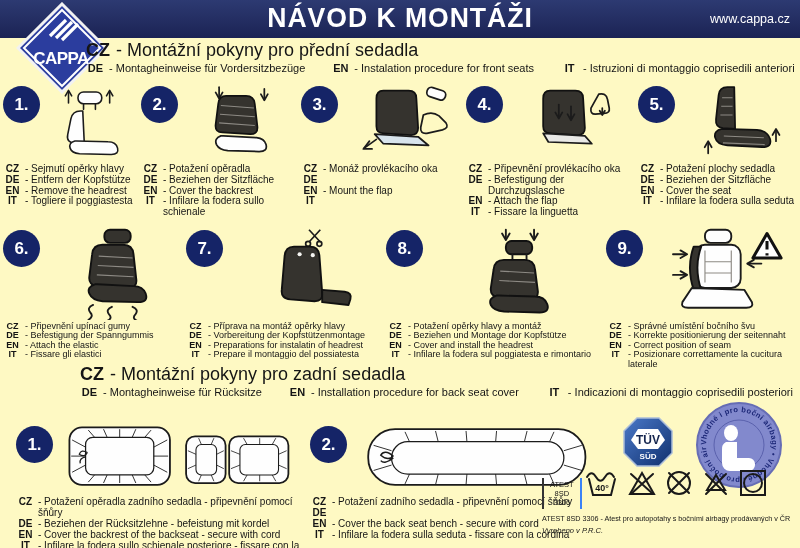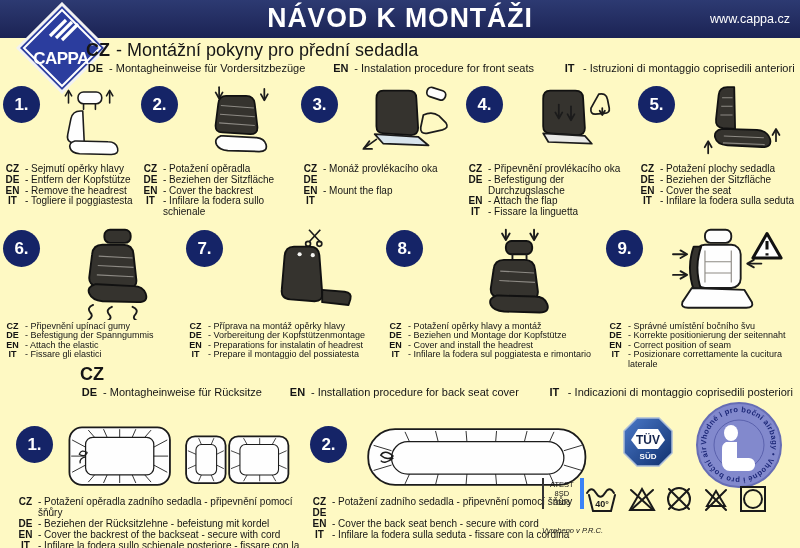--- a/index.html
+++ b/index.html
@@ -44,23 +44,23 @@
   .bstep{position:absolute;}
   .bstep1{left:16px;top:422px;width:296px;}
   .bstep2{left:310px;top:422px;width:302px;}
   .bstep .step-head{height:70px;}
   .bstep .cap{font-size:10px;line-height:11px;}
   .bstep .caps{margin-top:4px;}
   
   .footer{position:absolute;left:540px;top:408px;width:260px;height:140px;}
   .tuv{position:absolute;left:82px;top:8px;width:52px;height:52px;}
   .airbag-badge{position:absolute;left:154px;top:-8px;width:90px;height:90px;}
-  .atest-box{position:absolute;left:2px;top:70px;border-left:2px solid #333;border-right:4px solid #3b82f6;
+  .atest-box{position:absolute;left:2px;top:70px;border-left:2px solid #333;border-right:2px solid #3b82f6;
              padding:2px 6px;font-size:7.5px;line-height:9px;text-align:center;}
-  .symbols{position:absolute;left:44px;top:76px;display:flex;gap:7px;align-items:center;}
+  .symbols{position:absolute;left:44px;top:60px;display:flex;gap:7px;align-items:center;}
   .symbols svg{display:block;}
   .atest-note{position:absolute;left:2px;top:106px;width:258px;font-size:7.2px;line-height:9px;}
   .made-in{position:absolute;left:2px;top:118px;font-size:7.5px;font-style:italic;}
   
   .ln{stroke:#1b1b1b;stroke-width:2;fill:none;stroke-linecap:round;stroke-linejoin:round;}
   .w{stroke:#1b1b1b;stroke-width:2;fill:#fefefe;stroke-linejoin:round;}
   .d{stroke:#111;stroke-width:2;fill:#35332e;stroke-linejoin:round;}
   .s{stroke:#8d8a84;stroke-width:1.2;fill:none;}
   .care{stroke:#1a1a1a;stroke-width:2;fill:none;stroke-linecap:round;}
 </style>
@@ -456,20 +456,21 @@
             <b>IT</b>
             <span>- Posizionare correttamente la cucitura laterale</span>
           </div>
         </div>
     </div>
   </div>
 
   <div class="sec-head sec-back">
     <div class="big">
       <b>CZ</b>
+      <span>- Montážní pokyny pro zadní sedadla</span>
     </div>
     <div class="subs">
         <div class="cap">
           <b>DE</b>
           <span>- Montagheinweise für Rücksitze</span>
         </div>
         <div class="cap">
           <b>EN</b>
           <span>- Installation procedure for back seat cover</span>
         </div>
@@ -619,16 +620,17 @@
       <svg width="30" height="30" viewBox="0 0 30 30">
         <path class="care" d="M15 7 L24 22 H6 Z" stroke-width="1.6"></path>
         <path class="care" d="M5 6 L25 26 M25 6 L5 26"></path>
       </svg>
       <svg width="30" height="30" viewBox="0 0 30 30">
         <rect class="care" x="3" y="3" width="24" height="24"></rect>
         <circle class="care" cx="15" cy="15" r="9"></circle>
       </svg>
     </div>
 
+    <div class="atest-note">ATEST 8SD 3306 - Atest pro autopotahy s bočními airbagy prodávaných v ČR</div>
     <div class="made-in">Vyrobeno v P.R.C.</div>
   </div>
 
 </div>
 
 </body></html>

